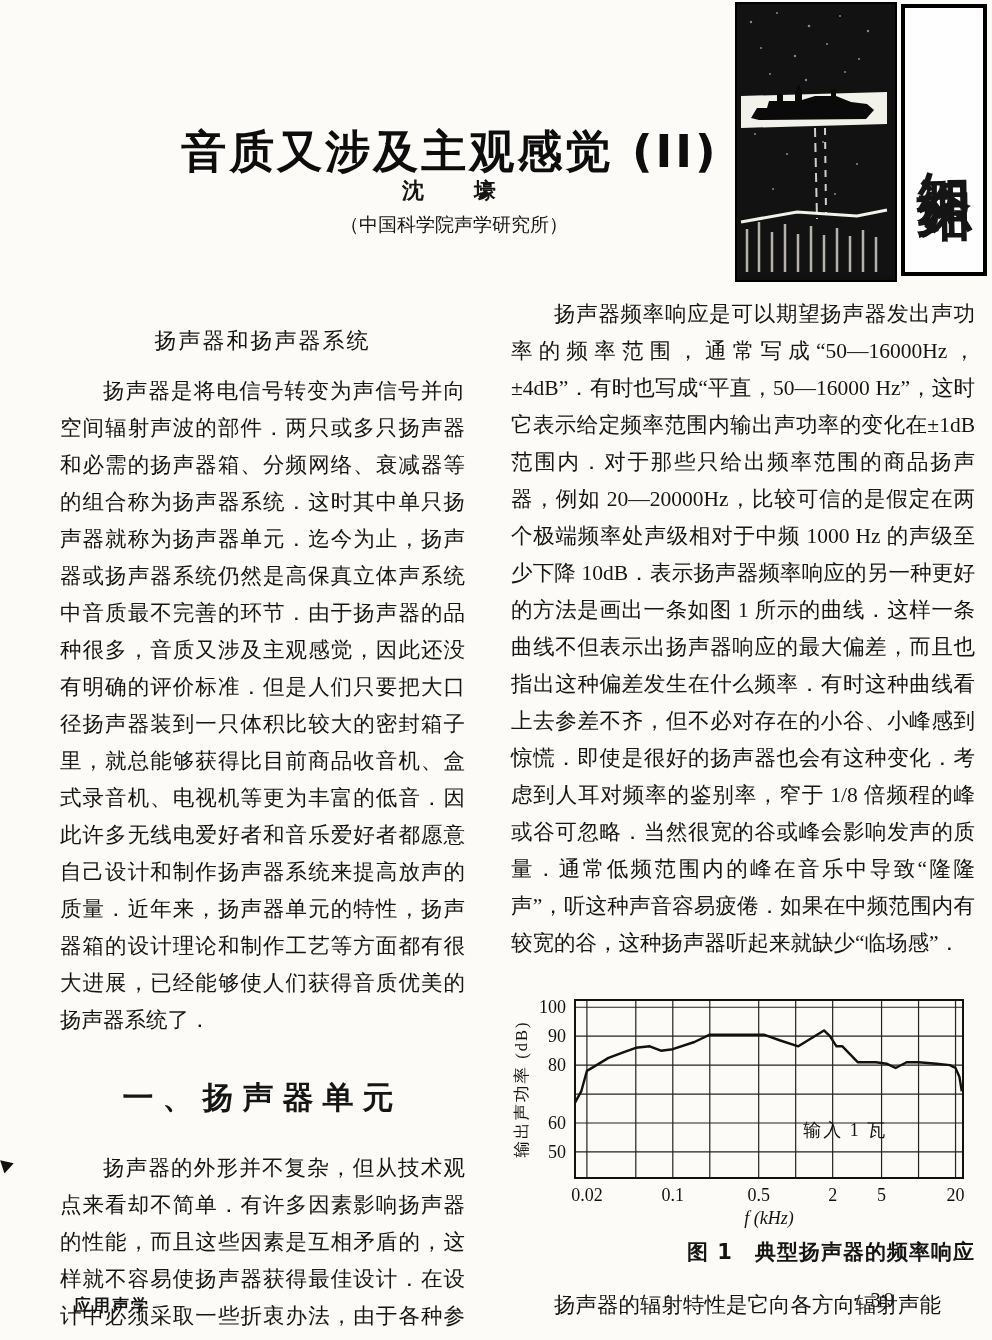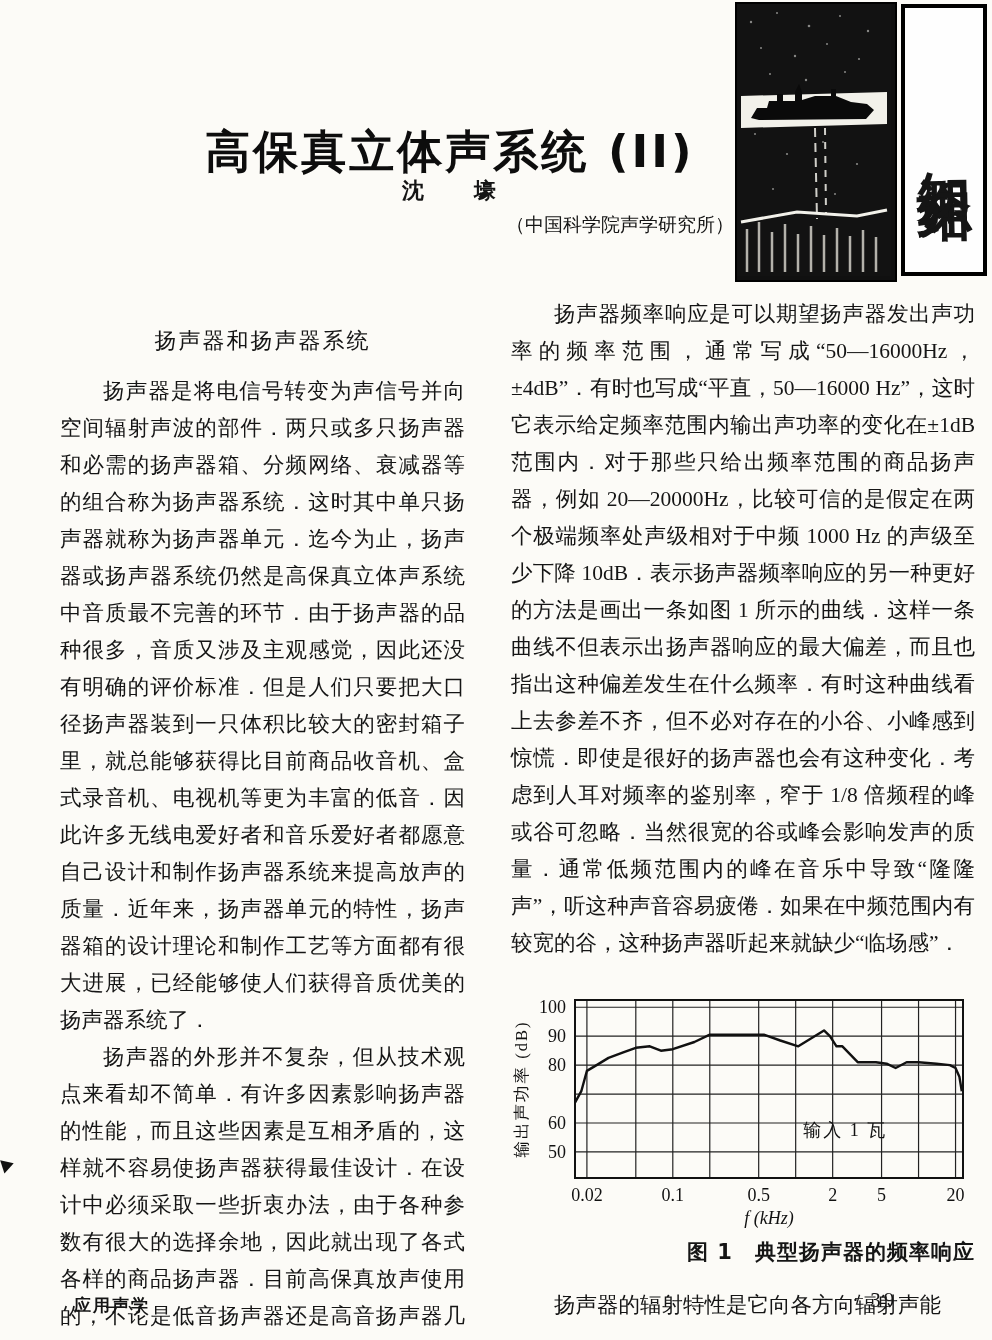--- a/index.html
+++ b/index.html
@@ -18,22 +18,22 @@
     text-align:center;
     font-family:"DejaVu Sans","Liberation Sans",sans-serif;
     font-weight:bold;font-size:45px;letter-spacing:3px;
     color:#0d0d0d;
   }
   .author{
     position:absolute;top:176px;left:150px;width:600px;
     text-align:center;font-size:22px;font-weight:bold;letter-spacing:2px;
   }
   .affil{
-    position:absolute;top:212px;left:134px;width:600px;
-    text-align:right;font-size:19px;
+    position:absolute;top:212px;left:154px;width:600px;
+    text-align:center;font-size:19px;
   }
   .received{
     position:absolute;top:246px;left:150px;width:600px;
     text-align:center;font-size:17px;letter-spacing:1px;
   }
   
   .headpiece{
     position:absolute;top:2px;left:735px;width:252px;height:280px;
     display:flex;
   }
@@ -150,28 +150,29 @@
           <line x1="139" y1="233" x2="139" y2="268"></line>
         </g>
         <polyline points="4,218 60,208 120,212 150,206" stroke="#f2f1ea" stroke-width="3" fill="none"></polyline>
       </svg>
     </div>
     <div class="head-label">
       <span>知识介绍</span>
     </div>
   </div>
 
-  <h1 class="title">高保真立体声系统 (II)</h1>
+  <h1 class="title">音质又涉及主观感觉 (II)</h1>
   <div class="author">沈　　壕</div>
   <div class="affil">（中国科学院声学研究所）</div>
 
   <div class="content">
     <div class="col col-left">
       <div class="sec-head-small">扬声器和扬声器系统</div>
       <p>扬声器是将电信号转变为声信号并向空间辐射声波的部件．两只或多只扬声器和必需的扬声器箱、分频网络、衰减器等的组合称为扬声器系统．这时其中单只扬声器就称为扬声器单元．迄今为止，扬声器或扬声器系统仍然是高保真立体声系统中音质最不完善的环节．由于扬声器的品种很多，音质又涉及主观感觉，因此还没有明确的评价标准．但是人们只要把大口径扬声器装到一只体积比较大的密封箱子里，就总能够获得比目前商品收音机、盒式录音机、电视机等更为丰富的低音．因此许多无线电爱好者和音乐爱好者都愿意自己设计和制作扬声器系统来提高放声的质量．近年来，扬声器单元的特性，扬声器箱的设计理论和制作工艺等方面都有很大进展，已经能够使人们获得音质优美的扬声器系统了．</p>
+      <div class="sec-head-big">一、扬声器单元</div>
       <p>扬声器的外形并不复杂，但从技术观点来看却不简单．有许多因素影响扬声器的性能，而且这些因素是互相矛盾的，这样就不容易使扬声器获得最佳设计．在设计中必须采取一些折衷办法，由于各种参数有很大的选择余地，因此就出现了各式各样的商品扬声器．目前高保真放声使用的，不论是低音扬声器还是高音扬声器几乎大部分是电动扬声器．通常根据扬声器的频率响应，辐射特性和失真等来选择．</p>
     </div>
 
     <div class="col col-right">
       <p>扬声器频率响应是可以期望扬声器发出声功率的频率范围，通常写成“50—16000Hz，±4dB”．有时也写成“平直，50—16000 Hz”，这时它表示给定频率范围内输出声功率的变化在±1dB范围内．对于那些只给出频率范围的商品扬声器，例如 20—20000Hz，比较可信的是假定在两个极端频率处声级相对于中频 1000 Hz 的声级至少下降 10dB．表示扬声器频率响应的另一种更好的方法是画出一条如图 1 所示的曲线．这样一条曲线不但表示出扬声器响应的最大偏差，而且也指出这种偏差发生在什么频率．有时这种曲线看上去参差不齐，但不必对存在的小谷、小峰感到惊慌．即使是很好的扬声器也会有这种变化．考虑到人耳对频率的鉴别率，窄于 1/8 倍频程的峰或谷可忽略．当然很宽的谷或峰会影响发声的质量．通常低频范围内的峰在音乐中导致“隆隆声”，听这种声音容易疲倦．如果在中频范围内有较宽的谷，这种扬声器听起来就缺少“临场感”．</p>
       <div class="figure">
         <svg id="freq-chart" width="464" height="236" viewBox="0 0 464 236">
             <line x1="64" y1="159.9512195121951" x2="452" y2="159.9512195121951" stroke="#222" stroke-width="1.2"></line>
             <line x1="64" y1="131.0081300813008" x2="452" y2="131.0081300813008" stroke="#222" stroke-width="1.2"></line>
             <line x1="64" y1="102.0650406504065" x2="452" y2="102.0650406504065" stroke="#222" stroke-width="1.2"></line>

